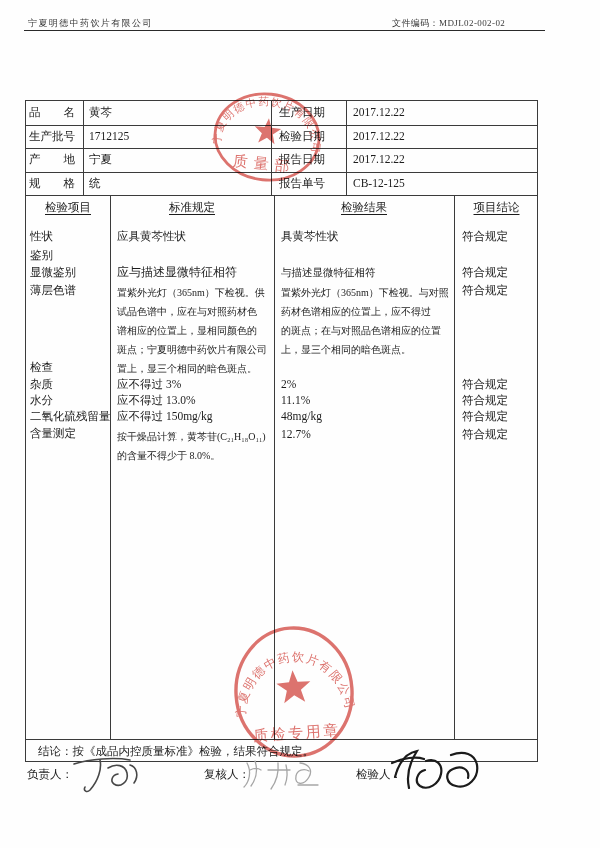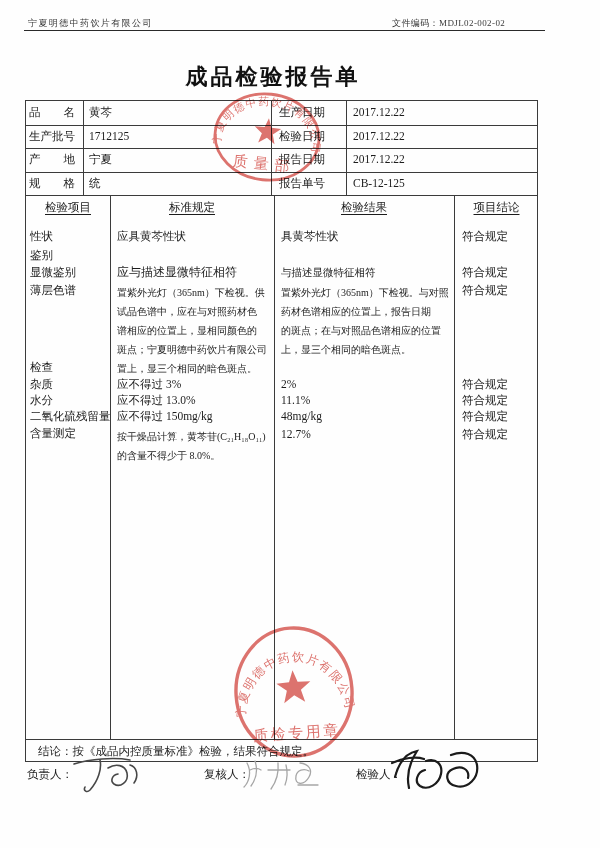--- a/index.html
+++ b/index.html
@@ -27,21 +27,20 @@
 </style>
 </head>
 <body>
 
 <div class="page">
 
   <div class="abs hdr-left nowrap">宁夏明德中药饮片有限公司</div>
   <div class="abs hdr-right nowrap">文件编码：MDJL02-002-02</div>
   <div class="abs hdr-rule"></div>
 
-  <div class="abs title nowrap">成品检验报告单</div>
 
   <div class="abs rpt">
 
     <div class="vl" style="left:57px;top:0;height:94px;"></div>
     <div class="vl" style="left:245px;top:0;height:94px;"></div>
     <div class="vl" style="left:320px;top:0;height:94px;"></div>
     <div class="hl" style="top:23.5px;"></div>
     <div class="hl" style="top:47px;"></div>
     <div class="hl" style="top:70.5px;"></div>
     <div class="hl" style="top:94px;"></div>
@@ -95,21 +94,21 @@
     <div class="cell small" style="left:91px;top:260px;">置上，显三个相同的暗色斑点。</div>
     <div class="cell" style="left:91px;top:276px;">应不得过 3%</div>
     <div class="cell" style="left:91px;top:292px;">应不得过 13.0%</div>
     <div class="cell" style="left:91px;top:308px;">应不得过 150mg/kg</div>
     <div class="cell small" style="left:91px;top:328px;">按干燥品计算，黄芩苷(C₂₁H₁₈O₁₁)</div>
     <div class="cell small" style="left:91px;top:347px;">的含量不得少于 8.0%。</div>
 
     <div class="cell" style="left:255px;top:128px;">具黄芩性状</div>
     <div class="cell" style="left:255px;top:164px;font-size:10.5px;">与描述显微特征相符</div>
     <div class="cell small" style="left:255px;top:184px;">置紫外光灯（365nm）下检视。与对照</div>
-    <div class="cell small" style="left:255px;top:203px;">药材色谱相应的位置上，报告日期</div>
+    <div class="cell small" style="left:255px;top:203px;">药材色谱相应的位置上，应不得过</div>
     <div class="cell small" style="left:255px;top:222px;">的斑点；在与对照品色谱相应的位置</div>
     <div class="cell small" style="left:255px;top:241px;">上，显三个相同的暗色斑点。</div>
     <div class="cell" style="left:255px;top:276px;">2%</div>
     <div class="cell" style="left:255px;top:292px;">11.1%</div>
     <div class="cell" style="left:255px;top:308px;">48mg/kg</div>
     <div class="cell" style="left:255px;top:326px;">12.7%</div>
 
     <div class="cell" style="left:436px;top:128px;">符合规定</div>
     <div class="cell" style="left:436px;top:164px;">符合规定</div>
     <div class="cell" style="left:436px;top:182px;">符合规定</div>

